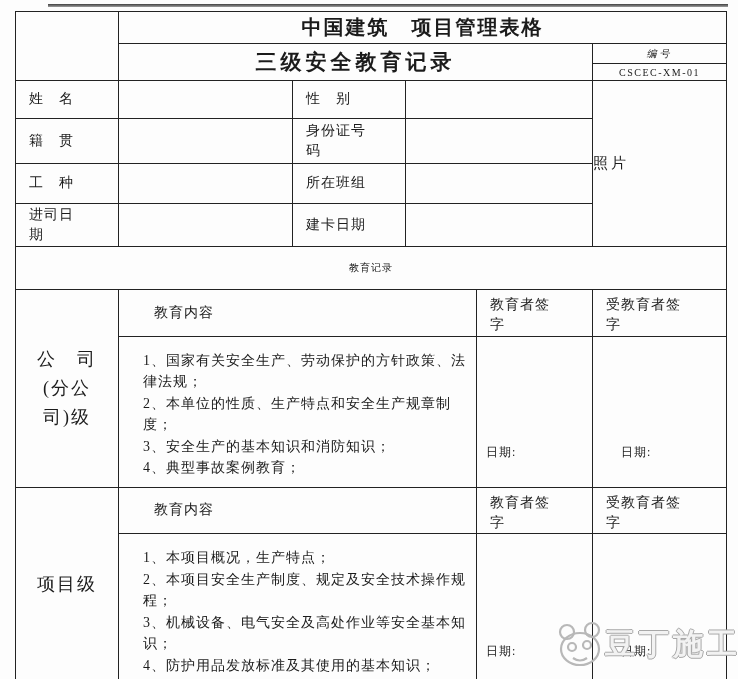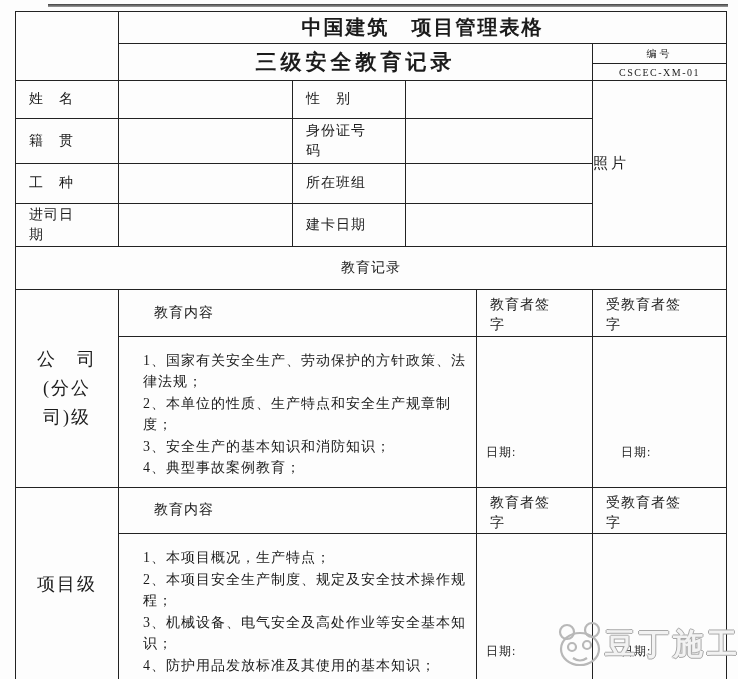--- a/index.html
+++ b/index.html
@@ -7,25 +7,25 @@
     position:relative;width:738px;height:679px;background:#fdfdfd;overflow:hidden;
     font-family:"Liberation Serif","DejaVu Serif",serif;color:#1b1b1b;
   }
   .scan-line{position:absolute;left:48px;top:4px;width:680px;height:3px;
     background:linear-gradient(#3f3f3f,#9e9e9e);}
   table.form{position:absolute;left:15px;top:11px;width:711px;border-collapse:collapse;table-layout:fixed;}
   td{border:1.6px solid #222222;padding:0;vertical-align:middle;overflow:hidden;}
   .org-title{text-align:center;font-size:20px;font-weight:bold;letter-spacing:2px;margin-left:32px;}
   .form-title{text-align:center;font-size:21px;font-weight:bold;letter-spacing:4px;}
   .number-cell{vertical-align:top;}
-  .number-label{height:19px;border-bottom:1.6px solid #222222;display:flex;align-items:center;justify-content:center;font-size:10px;letter-spacing:3px;}
+  .number-label{height:19px;border-bottom:1.6px solid #222222;display:flex;align-items:center;justify-content:center;font-size:10px;letter-spacing:3px;font-style:italic;}
   .number-value{height:16px;display:flex;align-items:center;justify-content:center;font-size:10px;letter-spacing:1.5px;}
   .label-cell{padding-left:13px;font-size:14px;letter-spacing:1px;line-height:1.45;white-space:pre-line;}
   .photo-cell{font-size:15px;letter-spacing:3px;}
-  .section-cell{text-align:center;font-size:14px;letter-spacing:1px;}
+  .section-cell{text-align:center;font-size:10px;letter-spacing:1px;}
   .level-cell{text-align:center;font-size:18px;letter-spacing:2px;line-height:1.6;white-space:pre-line;}
   .content-header-cell{padding-left:35px;font-size:14px;letter-spacing:1px;}
   .sign-header-cell{vertical-align:top;padding:5px 6px 0 13px;font-size:14px;letter-spacing:1px;line-height:1.45;white-space:pre-line;margin-top:28px;}
   .content-cell{vertical-align:top;padding:13px 8px 4px 24px;font-size:14px;letter-spacing:1px;line-height:1.54;}
   .content-cell .content-item{margin:0;}
   .date-cell{vertical-align:bottom;font-size:12px;letter-spacing:1px;}
   .date-cell.educator{padding:0 0 26px 9px;}
   .date-cell.trainee{padding:0 0 26px 28px;}
   .date-cell.project{padding-bottom:20px;}
   .watermark{position:absolute;left:553px;top:614px;width:184px;height:60px;pointer-events:none;}

